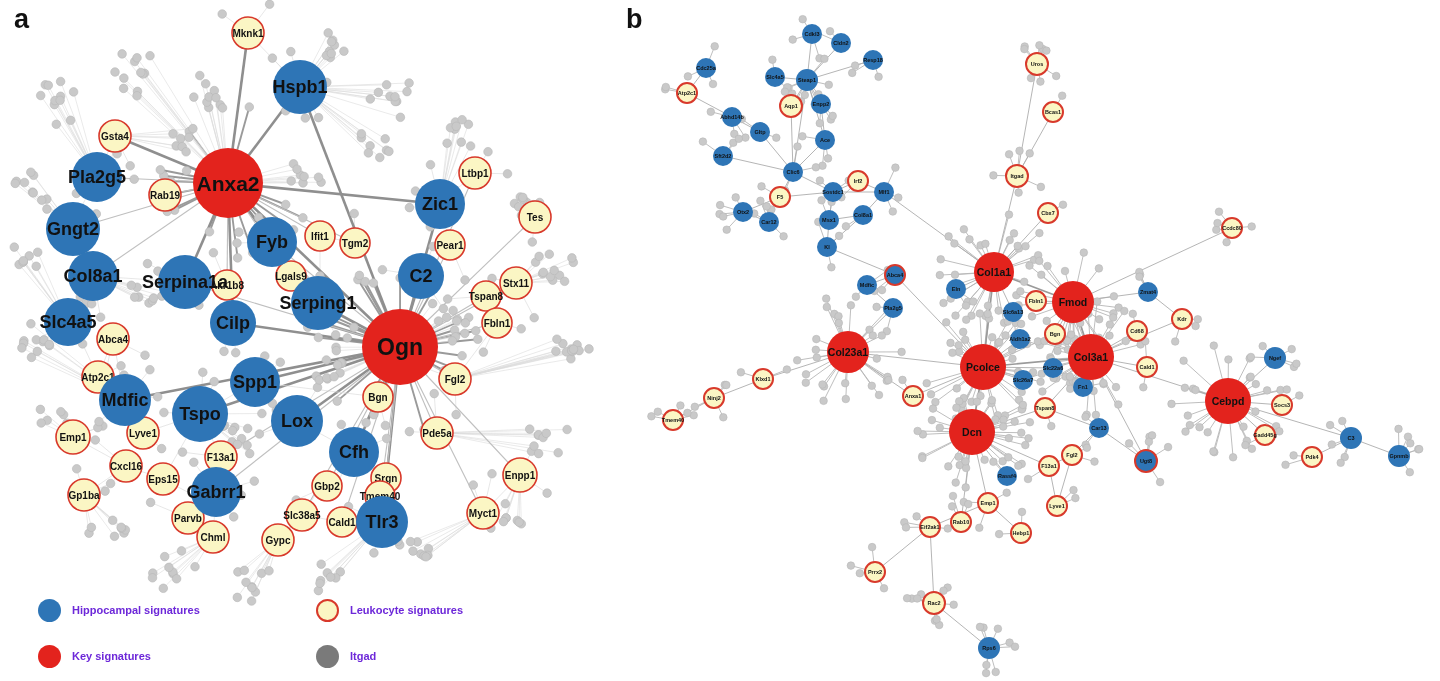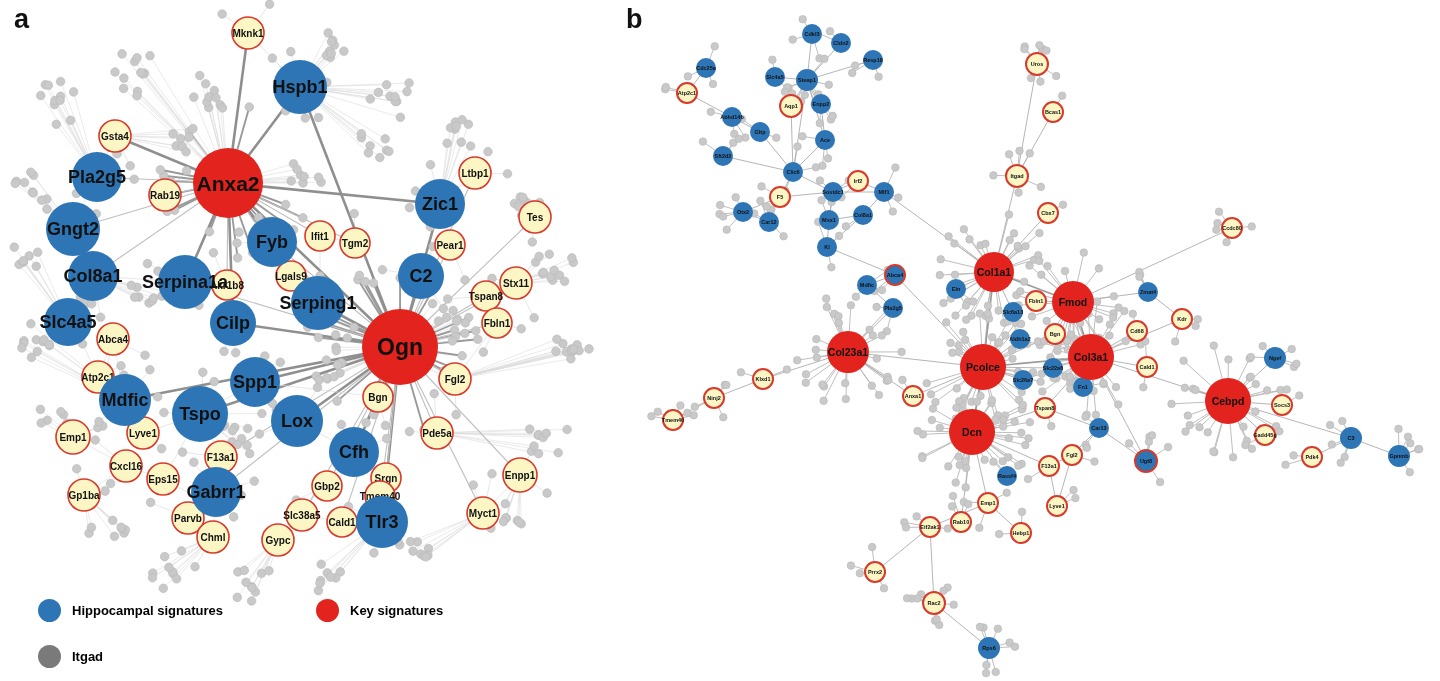--- a/index.html
+++ b/index.html
@@ -6,21 +6,21 @@
   #fig{position:relative;width:1440px;height:681px;background:#fff;overflow:hidden;
        font-family:"Liberation Sans",sans-serif;}
   #net{position:absolute;left:0;top:0;}
   .panel-label{position:absolute;font-size:27px;font-weight:bold;color:#111;}
   #lab-a{left:14px;top:4px;}
   #lab-b{left:626px;top:4px;}
   .legend{position:absolute;left:38px;top:598px;display:grid;
           grid-template-columns:278px auto;grid-row-gap:22px;grid-column-gap:0;}
   .legend-item{display:flex;align-items:center;height:24px;}
   .sw{width:23px;height:23px;border-radius:50%;margin-right:11px;flex:0 0 auto;box-sizing:border-box;}
-  .legend-label{font-size:13px;font-weight:bold;color:#000000;white-space:nowrap;}
+  .legend-label{font-size:11px;font-weight:bold;color:#6d28d9;white-space:nowrap;}
   text{font-family:"Liberation Sans",sans-serif;font-weight:bold;fill:#111;}
 </style>
 </head>
 <body>
 
 <div id="fig">
   <svg id="net" width="1440" height="681" viewBox="0 0 1440 681">
       <g>
         <g>
           <line x1="248" y1="33" x2="222.2" y2="14.0" stroke="#dcdcdc" stroke-width="0.7"></line>
@@ -2366,20 +2366,24 @@
 
   <div class="panel-label" id="lab-a">a</div>
   <div class="panel-label" id="lab-b">b</div>
 
   <div class="legend">
     <div class="legend-item">
       <span class="sw" id="sw-hip" style="background: rgb(46, 117, 182);"></span>
       <span class="legend-label">Hippocampal signatures</span>
     </div>
     <div class="legend-item">
+      <span class="sw" id="sw-leu" style="background: rgb(251, 246, 196); border: 2px solid rgb(216, 57, 43);"></span>
+      <span class="legend-label">Leukocyte signatures</span>
+    </div>
+    <div class="legend-item">
       <span class="sw" id="sw-reg" style="background: rgb(227, 35, 29);"></span>
       <span class="legend-label">Key signatures</span>
     </div>
     <div class="legend-item">
       <span class="sw" id="sw-other" style="background: rgb(122, 122, 122);"></span>
       <span class="legend-label">Itgad</span>
     </div>
   </div>
 </div>
 

